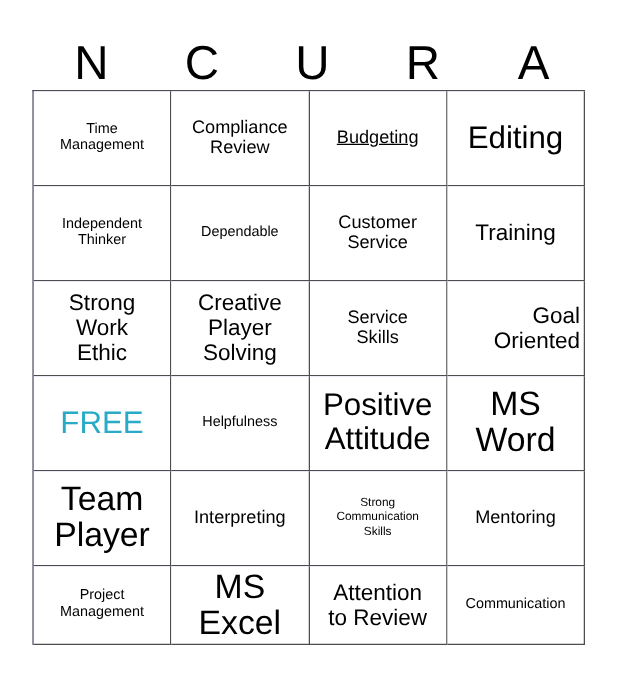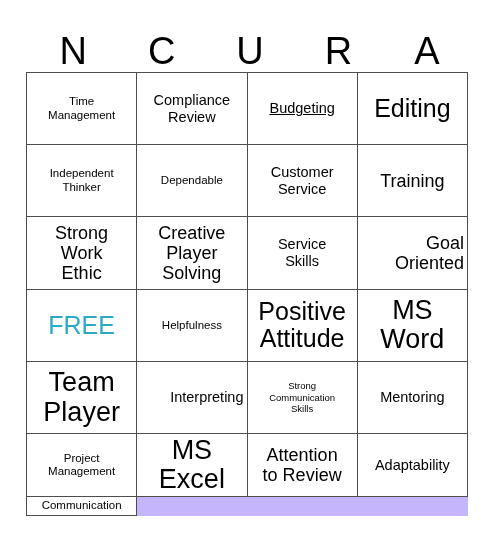--- a/index.html
+++ b/index.html
@@ -166,21 +166,21 @@
       </div>
       <div class="cell">
         <span class="cell-text sz-xxl" style="color: rgb(0, 0, 0);">MS
 Word</span>
       </div>
       <div class="cell">
         <span class="cell-text sz-xxl" style="color: rgb(0, 0, 0);">Team
 Player</span>
       </div>
       <div class="cell">
-        <span class="cell-text sz-m" style="color: rgb(0, 0, 0); text-align: right;">Interpreting</span>
+        <span class="cell-text sz-m" style="color: rgb(0, 0, 0);">Interpreting</span>
       </div>
       <div class="cell">
         <span class="cell-text sz-xs" style="color: rgb(0, 0, 0);">Strong
 Communication
 Skills</span>
       </div>
       <div class="cell">
         <span class="cell-text sz-m" style="color: rgb(0, 0, 0);">Mentoring</span>
       </div>
       <div class="cell">
@@ -189,20 +189,17 @@
       </div>
       <div class="cell">
         <span class="cell-text sz-xxl" style="color: rgb(0, 0, 0);">MS
 Excel</span>
       </div>
       <div class="cell">
         <span class="cell-text sz-l" style="color: rgb(0, 0, 0);">Attention
 to Review</span>
       </div>
       <div class="cell">
-        <span class="cell-text sz-m" style="color: rgb(0, 0, 0);">Adaptability</span>
-      </div>
-      <div class="cell">
         <span class="cell-text sz-s" style="color: rgb(0, 0, 0);">Communication</span>
       </div>
     </div>
 
 </div>
 
 </body></html>

